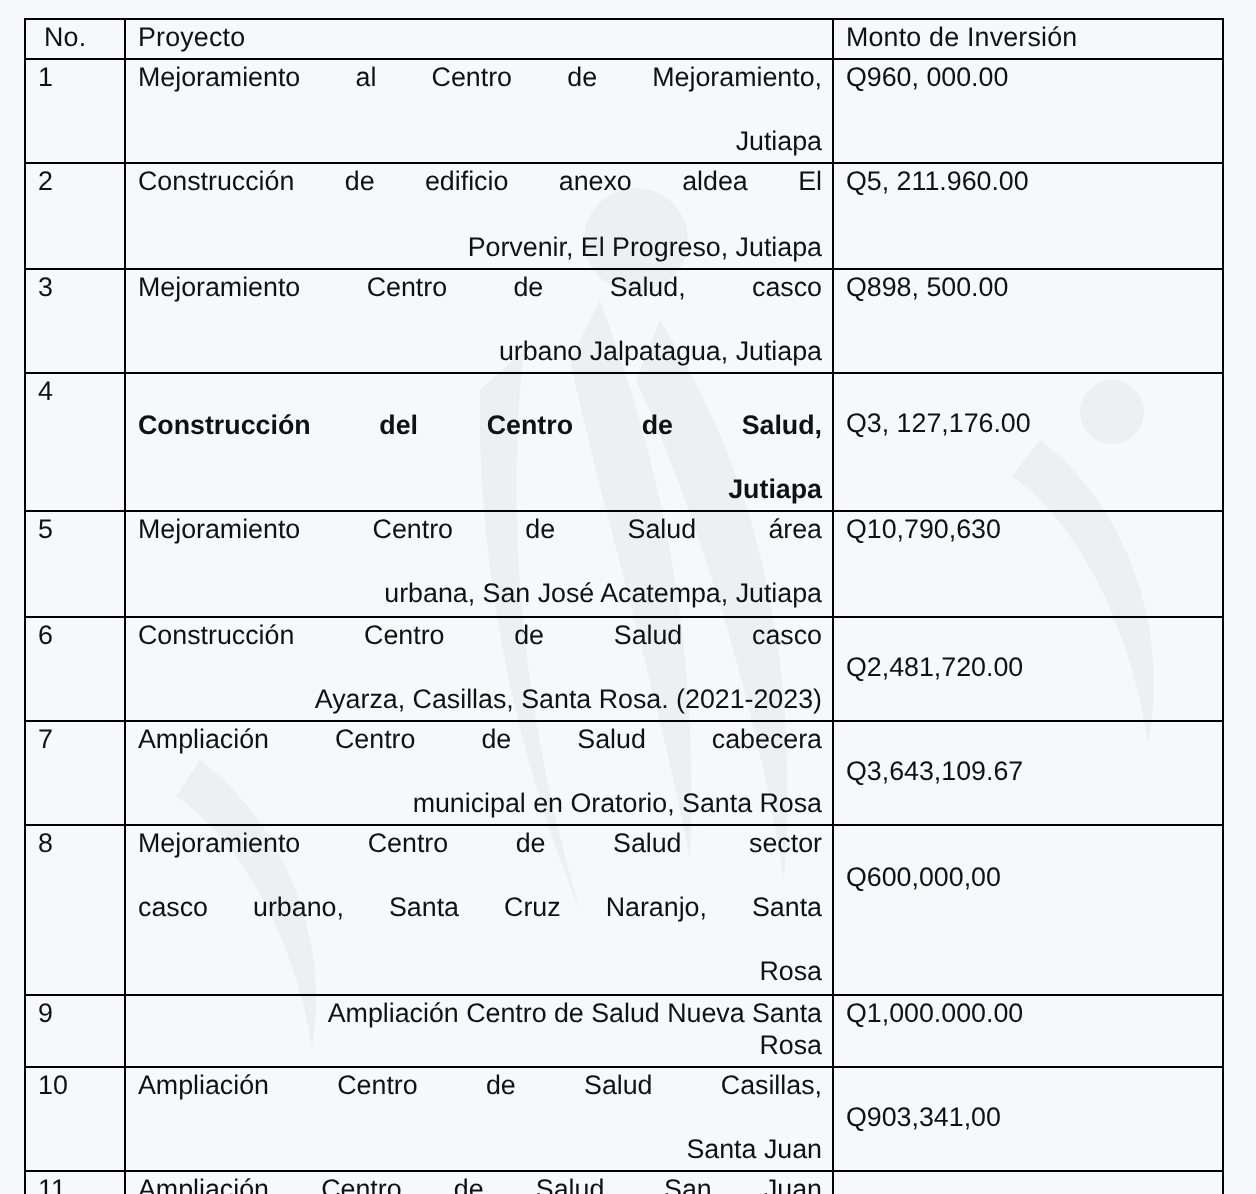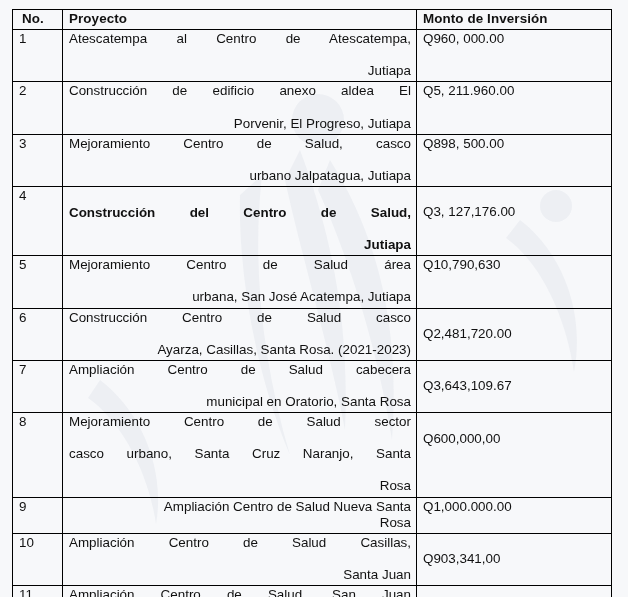--- a/index.html
+++ b/index.html
@@ -52,21 +52,21 @@
     font-size: 13.4px;
     line-height: 16.1px;
     background: transparent;
   }
 
   col.c-no    { width: 50px;  }
   col.c-proj  { width: 354px; }
   col.c-monto { width: 195px; }
 
   thead th {
-    font-weight: bold;
+    font-weight: normal;
     font-size: 13.6px;
     letter-spacing: 0.1px;
     padding-top: 2px;
     padding-bottom: 3px;
     text-align: left;
   }
   thead th.th-no { text-align: left; padding-left: 9px; }
 
   td.no-cell {
     text-align: left;
@@ -132,21 +132,21 @@
       <tr>
         <th class="th-no">No.</th>
         <th>Proyecto</th>
         <th>Monto de Inversión</th>
       </tr>
     </thead>
     <tbody id="tbody">
         <tr>
           <td class="no-cell">1</td>
           <td class="proj-cell">
-            <span class="jline">Atescatempa al Centro de Atescatempa,</span>
+            <span class="jline">Mejoramiento al Centro de Mejoramiento,</span>
             <span class="lline">Jutiapa</span>
           </td>
           <td class="monto-cell">Q960, 000.00</td>
         </tr>
         <tr>
           <td class="no-cell">2</td>
           <td class="proj-cell">
             <span class="jline">Construcción de edificio anexo aldea El</span>
             <span class="lline">Porvenir, El Progreso, Jutiapa</span>
           </td>

